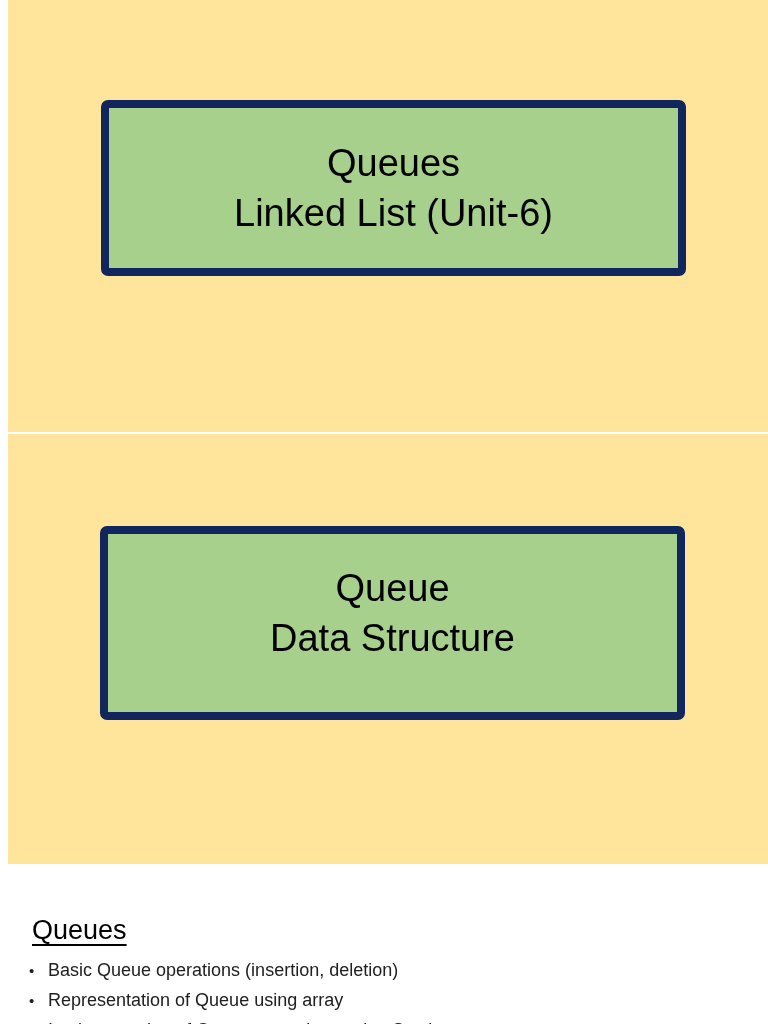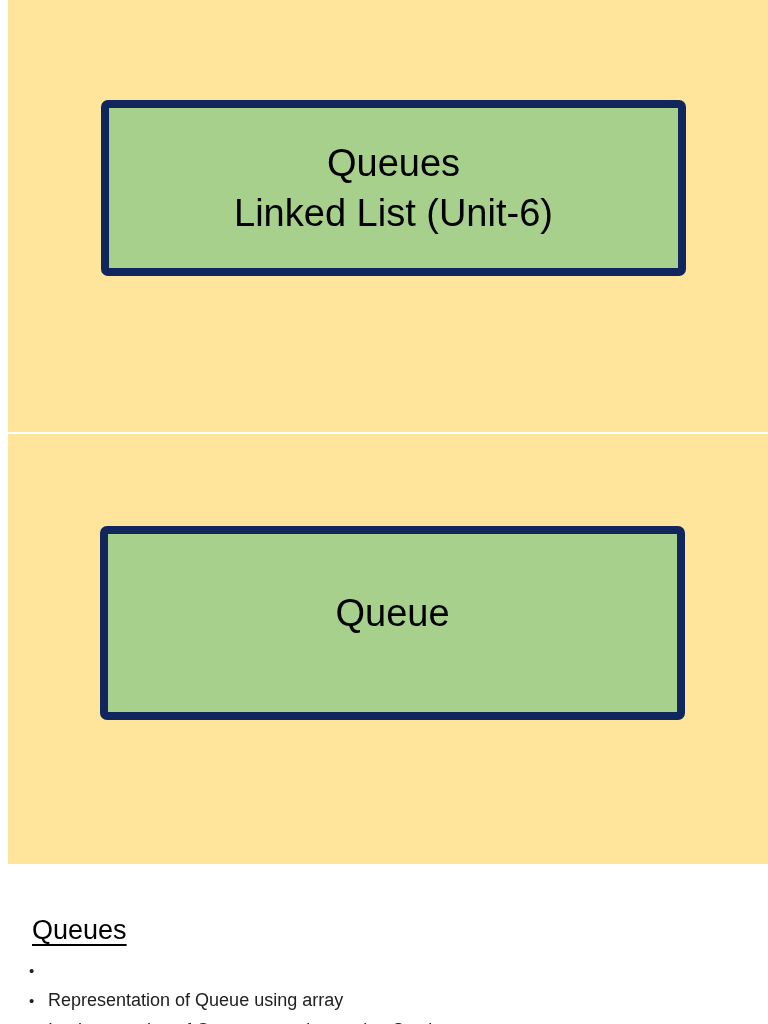--- a/index.html
+++ b/index.html
@@ -113,29 +113,31 @@
         <div class="line">Queues</div>
         <div class="line">Linked List (Unit-6)</div>
       </div>
     </div>
   </div>
 
   <div class="slide slide-2">
     <div class="title-box box-2">
       <div class="lines-wrap">
         <div class="line">Queue</div>
+        <div class="line">Data Structure</div>
       </div>
     </div>
   </div>
 
   <div class="slide slide-3">
     <div class="section-heading">Queues</div>
     <ul class="bullet-list">
       <li class="bullet-item">
         <span class="bullet-dot">•</span>
+        <span>Basic Queue operations (insertion, deletion)</span>
       </li>
       <li class="bullet-item">
         <span class="bullet-dot">•</span>
         <span>Representation of Queue using array</span>
       </li>
       <li class="bullet-item">
         <span class="bullet-dot">•</span>
         <span>Implementation of Queue operations using Stack</span>
       </li>
     </ul>

